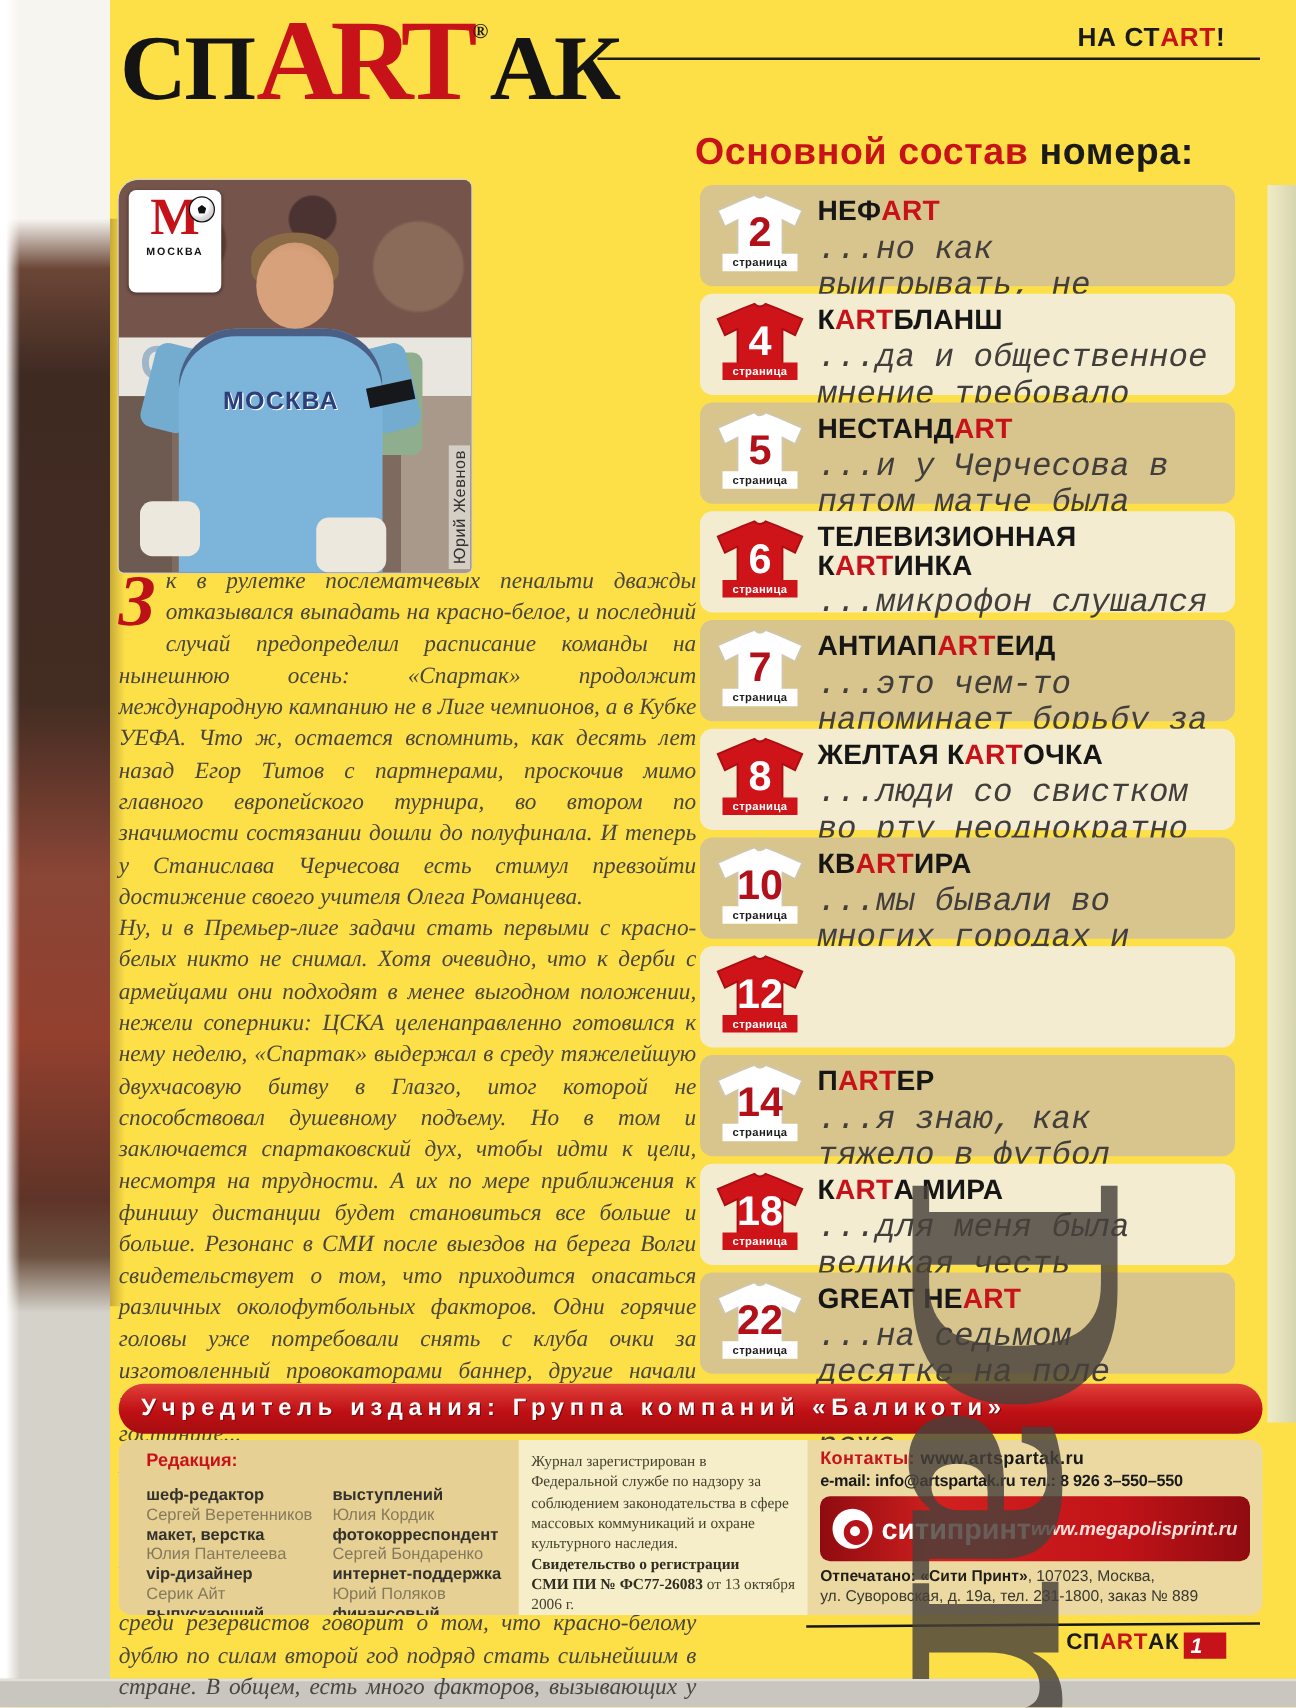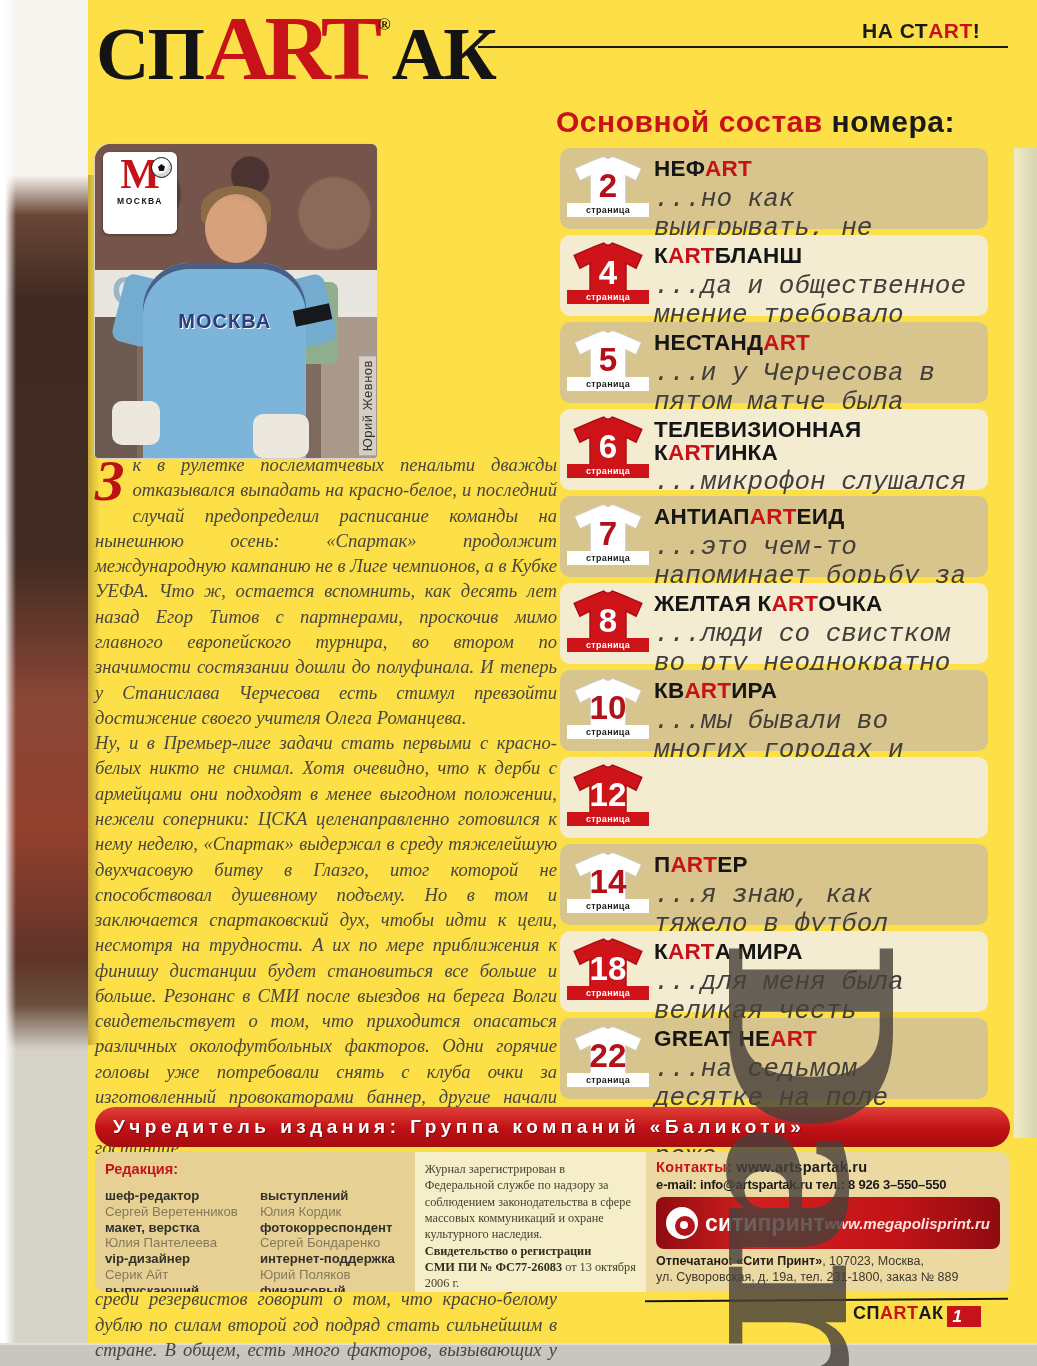--- a/index.html
+++ b/index.html
@@ -35,21 +35,21 @@
   .toc-item{display:flex;gap:8px;height:81px;box-sizing:border-box;border-radius:10px;padding:6px 8px 6px 10px;}
   .toc .toc-item:nth-of-type(odd){background:#d8c58e;}
   .toc .toc-item:nth-of-type(even){background:#f4ecd0;}
   .toc-jersey{width:76px;flex:0 0 76px;display:flex;flex-direction:column;align-items:center;margin-top:1px;}
   .toc-jersey svg{display:block;}
   .toc-jersey .shirt{stroke-width:2;}
   .toc-jersey.white .shirt{fill:#ffffff;stroke:#cfc6ae;}
   .toc-jersey.white svg text{fill:#b31119;}
   .toc-jersey.red .shirt{fill:#ce1319;stroke:#a90d12;}
   .toc-jersey.red svg text{fill:#ffffff;}
-  .toc-tag{margin-top:-3px;width:82px;text-align:center;font-size:9px;font-weight:bold;
+  .toc-tag{margin-top:-3px;width:60px;text-align:center;font-size:9px;font-weight:bold;
            letter-spacing:.3px;line-height:1;padding:2.5px 0;}
   .toc-jersey.white .toc-tag{background:#ffffff;color:#1c1c1c;}
   .toc-jersey.red .toc-tag{background:#ce1319;color:#ffffff;}
   .toc-text{padding-top:4px;}
   .toc-title{font-size:22.5px;font-weight:bold;letter-spacing:.2px;color:#161616;line-height:1;}
   .toc-desc{margin-top:4px;font-family:Liberation Mono, monospace;font-style:italic;
             font-size:26px;line-height:1.12;color:#413e3b;}
 
   
   .photo{position:absolute;left:95px;top:144px;width:282px;height:314px;border-radius:16px 6px 4px 4px;
@@ -94,21 +94,21 @@
 
   
   .banner{position:absolute;left:95px;top:1107px;width:915px;height:40px;box-sizing:border-box;
     border-radius:20px;display:flex;align-items:center;padding-left:18px;
     background:linear-gradient(180deg,#e0403a 0,#c01015 55%,#a50d10 100%);
     color:#fff;font-weight:bold;font-size:19px;letter-spacing:4.5px;text-shadow:1px 1px 0 #7d0a0c;}
 
   
   .bottom{position:absolute;left:95px;top:1152px;width:915px;height:140px;display:flex;
           background:#ecd9a2;border-radius:10px;overflow:hidden;}
-  .ed{width:332px;box-sizing:border-box;padding:9px 10px 6px 10px;background:#e6d094;}
+  .ed{width:332px;box-sizing:border-box;padding:9px 10px 6px 22px;background:#e6d094;}
   .ed-head{color:#c8121a;font-weight:bold;font-size:14.5px;margin-bottom:2px;}
   .ed-grid{display:grid;grid-template-columns:1fr 1fr;grid-template-rows:repeat(4,auto);
            grid-auto-flow:column;column-gap:10px;row-gap:1px;margin-top:12px;}
   .staff-role{font-weight:bold;font-size:13.2px;line-height:1.1;color:#33312b;}
   .staff-name{font-size:13.2px;line-height:1.15;color:#85795c;margin-bottom:1px;}
   .reg{width:240px;box-sizing:border-box;padding:9px 10px;background:#f6eec8;
        font-size:12.3px;line-height:1.33;color:#45422f;font-family:Liberation Serif, serif;}
   .reg b{color:#2f2d20;}
   .contacts{flex:1;box-sizing:border-box;padding:7px 10px 6px 10px;}
   .c-line1{font-size:14.5px;font-weight:bold;letter-spacing:.3px;color:#191919;}

